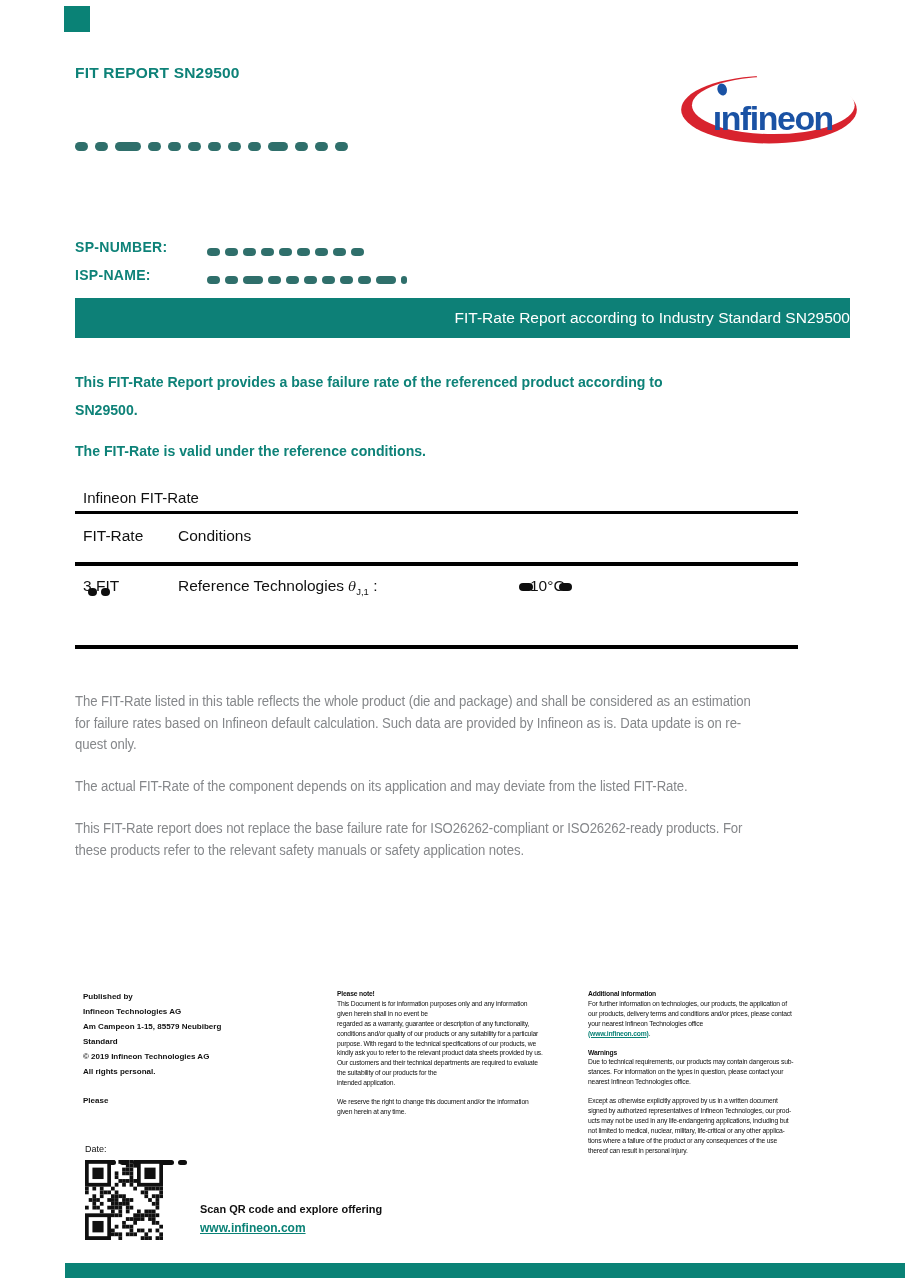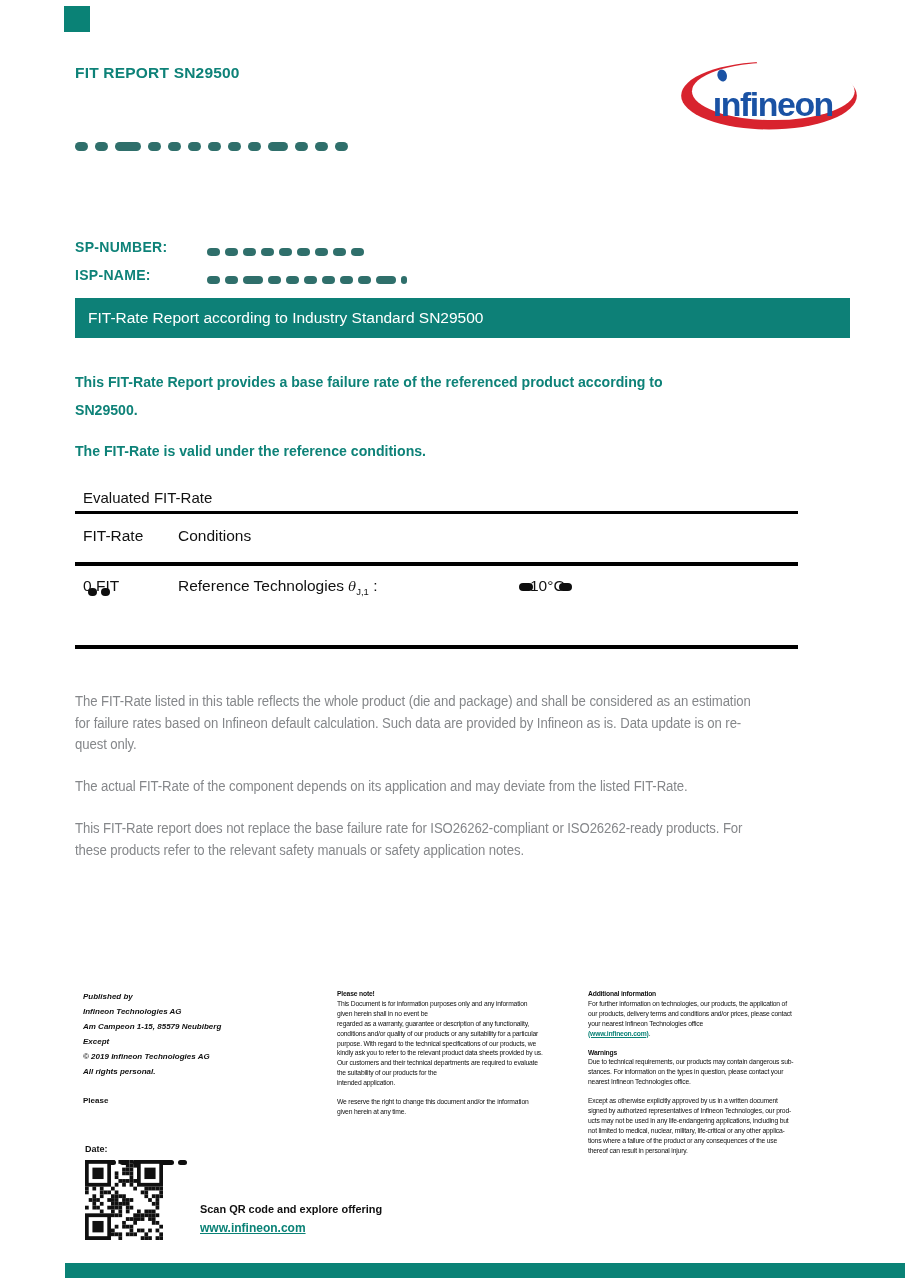--- a/index.html
+++ b/index.html
@@ -5,39 +5,39 @@
   html,body { margin:0; padding:0; }
   body { font-family: "Liberation Sans", sans-serif; background:#ffffff; }
   .page { position:relative; width:905px; height:1280px; background:#ffffff; overflow:hidden; }
   .abs { position:absolute; }
 
   .corner-square { left:64px; top:6px; width:26px; height:26px; background:#0A8276; }
   .bottom-bar { left:65px; top:1263px; width:840px; height:15px; background:#0A8276; }
 
   .report-title { left:75px; top:64px; font-size:15.5px; font-weight:bold; color:#0E8278; letter-spacing:0.2px; }
 
-  .logo { left:679px; top:58px; }
+  .logo { left:679px; top:72px; }
 
   
   .pillrow { white-space:nowrap; }
   .pill { display:inline-block; border-radius:5px; vertical-align:middle; }
   .r-teal .pill   { background:#2F6F6B; height:9px; margin-right:7px; }
   .r-teal-sm .pill{ background:#2F6F6B; height:8px; margin-right:5px; }
   .r-black .pill  { background:#0e0e0e; height:8px; margin-right:4px; border-radius:4px; }
   .r-date .pill   { background:#0e0e0e; height:5px; margin-right:4px; border-radius:2.5px; }
 
   .title-redact { left:75px; top:137px; }
   .id-label { font-size:14px; font-weight:bold; color:#0E8278; letter-spacing:0.3px; }
   .sp-label { left:75px; top:239px; }
   .sp-redact { left:207px; top:242px; }
   .isp-label { left:75px; top:267px; }
   .isp-redact { left:207px; top:270px; }
 
   .banner { left:75px; top:298px; width:775px; height:40px; background:#0D8077; }
-  .banner-text { margin:0; padding-left:13px; line-height:40px; font-size:15.5px; color:#ffffff; }
+  .banner-text { margin:0; padding-left:13px; line-height:40px; font-size:15.5px; color:#ffffff;text-align:right; }
 
   .statement { left:75px; color:#0E8278; font-size:15px; font-weight:bold; line-height:27.5px;
                white-space:pre-line; transform:scaleX(0.94); transform-origin:left top; width:760px; }
   .statement-1 { top:368px; }
   .statement-2 { top:437px; }
 
   .tbl-caption { left:83px; top:489px; font-size:15px; color:#111; }
   .rule { background:#000; left:75px; width:723px; }
   .rule-1 { top:511px; height:3px; }
   .rule-2 { top:562px; height:4px; }
@@ -55,33 +55,33 @@
   .cell-val { left:519px; }
   .temp-text { position:relative; z-index:1; }
   .overlapL { margin-right:-7px; position:relative; z-index:2; }
   .overlapR { margin-left:-6px; position:relative; z-index:2; }
 
   .para { left:75px; width:790px; font-size:14px; line-height:21.5px; color:#85878A; letter-spacing:-0.1px;
           white-space:pre-line; transform:scaleX(0.94); transform-origin:left top; }
   .para-1 { top:691px; } .para-2 { top:776px; } .para-3 { top:818px; }
 
   .f-left { left:83px; top:989px; font-size:8px; font-weight:600; color:#111; }
-  .f-left div { line-height:15px; white-space:pre;font-style:italic; }
+  .f-left div { line-height:15px; white-space:pre; }
   .f-public { left:83px; top:1096px; font-size:8px; font-weight:bold; color:#111; }
 
   .footnote { font-size:7.5px; line-height:9.9px; color:#111; letter-spacing:-0.2px;
               transform:scaleX(0.9); transform-origin:left top; width:280px; }
   .f-mid { left:337px; top:989px; }
   .f-right { left:588px; top:989px; }
   .fn-h { font-weight:bold; }
   .fn-body { white-space:pre; }
   .fn-gap { margin-top:9px; }
   .f-link { color:#0A8276; text-decoration:underline; font-weight:bold; }
 
-  .date-label { left:85px; top:1144px; font-size:9px; font-weight:bold; color:#111; }
+  .date-label { left:85px; top:1144px; font-size:9px; font-weight:normal; color:#111; }
   .date-redact { left:107px; top:1153px; }
   .qr { left:85px; top:1160px; }
   .scan-text { left:200px; top:1203px; font-size:11.5px; font-weight:600; color:#111;
                transform:scaleX(0.95); transform-origin:left top; }
   .bottom-link { left:200px; top:1221px; font-size:12px; font-weight:bold; color:#0A8276;
                  text-decoration:underline; }
   a { cursor:pointer; }
 </style>
 </head>
 <body>
@@ -110,28 +110,28 @@
   <div class="abs isp-redact pillrow r-teal-sm"><span class="pill" style="width: 13px;"></span><span class="pill" style="width: 13px;"></span><span class="pill" style="width: 20px;"></span><span class="pill" style="width: 13px;"></span><span class="pill" style="width: 13px;"></span><span class="pill" style="width: 13px;"></span><span class="pill" style="width: 13px;"></span><span class="pill" style="width: 13px;"></span><span class="pill" style="width: 13px;"></span><span class="pill" style="width: 20px;"></span><span class="pill" style="width: 6px;"></span></div>
 
   <div class="abs banner">
     <p class="banner-text">FIT-Rate Report according to Industry Standard SN29500</p>
   </div>
 
   <div class="abs statement statement-1">This FIT-Rate Report provides a base failure rate of the referenced product according to
 SN29500.</div>
   <div class="abs statement statement-2">The FIT-Rate is valid under the reference conditions.</div>
 
-  <div class="abs tbl-caption">Evaluated FIT-Rate</div>
+  <div class="abs tbl-caption">Infineon FIT-Rate</div>
   <div class="abs rule rule-1"></div>
   <div class="abs col-h col-h-fit">FIT-Rate</div>
   <div class="abs col-h col-h-cond">Conditions</div>
   <div class="abs rule rule-2"></div>
 
   <div class="abs cell cell-fit">
-    <span>0 FIT</span>
+    <span>3 FIT</span>
     <span class="fit-overlay pillrow r-black"><span class="pill" style="width: 9px;"></span><span class="pill" style="width: 9px;"></span></span>
   </div>
   <div class="abs cell cell-cond">
     <span>Reference Technologies</span>
     <span class="theta">θ</span><sub class="theta-sub">J,1</sub>
     <span>:</span>
   </div>
   <div class="abs cell cell-val">
     <span class="pillrow r-black overlapL"><span class="pill" style="width: 14px;"></span></span><span class="temp-text">10°C</span><span class="pillrow r-black overlapR"><span class="pill" style="width: 13px;"></span></span>
   </div>
@@ -141,21 +141,21 @@
 for failure rates based on Infineon default calculation. Such data are provided by Infineon as is. Data update is on re-
 quest only.</div>
   <div class="abs para para-2">The actual FIT-Rate of the component depends on its application and may deviate from the listed FIT-Rate.</div>
   <div class="abs para para-3">This FIT-Rate report does not replace the base failure rate for ISO26262-compliant or ISO26262-ready products. For
 these products refer to the relevant safety manuals or safety application notes.</div>
 
   <div class="abs f-left">
     <div>Published by</div>
     <div>Infineon Technologies AG</div>
     <div>Am Campeon 1-15, 85579 Neubiberg</div>
-    <div>Except</div>
+    <div>Standard</div>
     <div>© 2019 Infineon Technologies AG</div>
     <div>All rights personal.</div>
   </div>
   <div class="abs f-public">Please</div>
 
   <div class="abs f-mid footnote">
     <div class="fn-h">Please note!</div>
     <div class="fn-body">This Document is for information purposes only and any information
 given herein shall in no event be
 regarded as a warranty, guarantee or description of any functionality,

